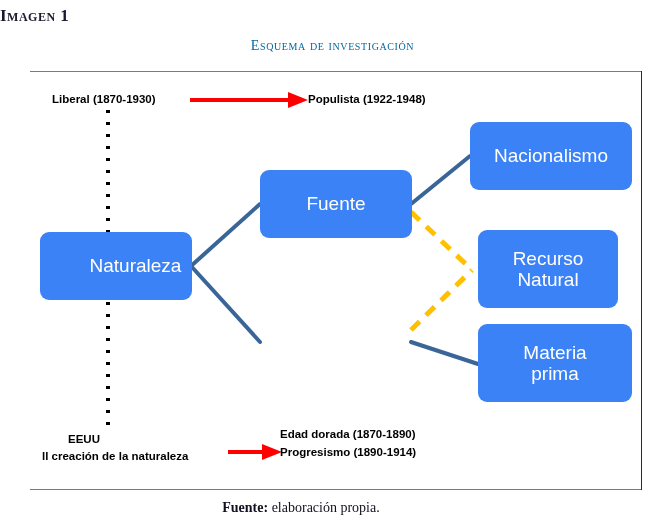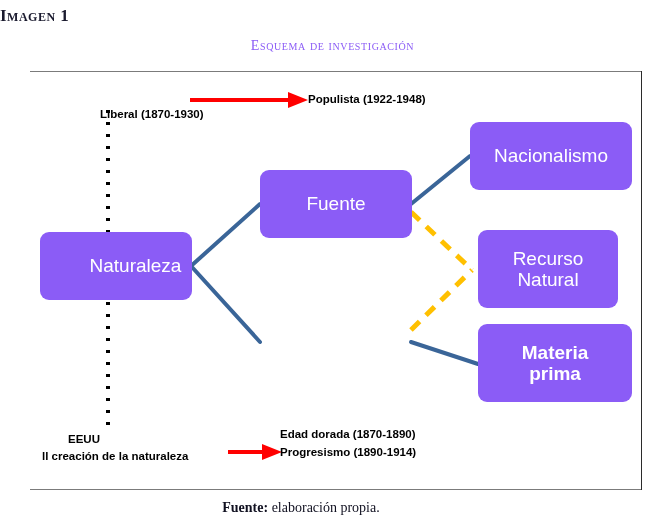--- a/index.html
+++ b/index.html
@@ -32,21 +32,21 @@
   .title-sub {
     position: absolute;
     left: 0;
     top: 38px;
     width: 665px;
     text-align: center;
     font-family: "Liberation Serif", serif;
     font-size: 14px;
     font-variant: small-caps;
     letter-spacing: 0.6px;
-    color: #8b5cf6;
+    color: #0369a1;
   }
   
   .rule-top {
     position: absolute;
     left: 30px;
     top: 71px;
     width: 612px;
     height: 1px;
     background: #7b7b7b;
   }
@@ -76,21 +76,21 @@
   }
   .canvas svg {
     position: absolute;
     left: 0;
     top: 0;
   }
   
   .node {
     position: absolute;
     box-sizing: border-box;
-    background: #8b5cf6;
+    background: #3b82f6;
     border-radius: 9px;
     color: #ffffff;
     font-family: "Liberation Sans", sans-serif;
     font-size: 19px;
     line-height: 1.12;
     display: flex;
     align-items: center;
     justify-content: center;
     text-align: center;
     padding: 2px 6px;
@@ -165,24 +165,24 @@
     <div class="node" style="left:10px; top:160px; width:152px; height:68px;padding-left:45px;">Naturaleza</div>
 
     <div class="node" style="left:230px; top:98px; width:152px; height:68px;">Fuente</div>
 
 
     <div class="node" style="left:440px; top:50px; width:162px; height:68px;">Nacionalismo</div>
 
     <div class="node" style="left:448px; top:158px; width:140px; height:78px;">Recurso
 Natural</div>
 
-    <div class="node" style="left:448px; top:252px; width:154px; height:78px;font-weight:bold;">Materia
+    <div class="node" style="left:448px; top:252px; width:154px; height:78px;">Materia
 prima</div>
 
-    <div class="anno" style="left:22px; top:35px;margin-left:48px;">Liberal (1870-1930)</div>
+    <div class="anno" style="left:22px; top:20px;">Liberal (1870-1930)</div>
 
     <div class="anno right-col" style="left:278px; top:20px;">Populista (1922-1948)</div>
 
     <div class="anno center" style="left:78px; top:360px; width:80px; margin-left:-40px;">EEUU</div>
 
     <div class="anno" style="left:12px; top:377px;">ll creación de la naturaleza</div>
 
     <div class="anno right-col" style="left:250px; top:355px;">Edad dorada (1870-1890)</div>
 
     <div class="anno right-col" style="left:250px; top:373px;">Progresismo (1890-1914)</div>

